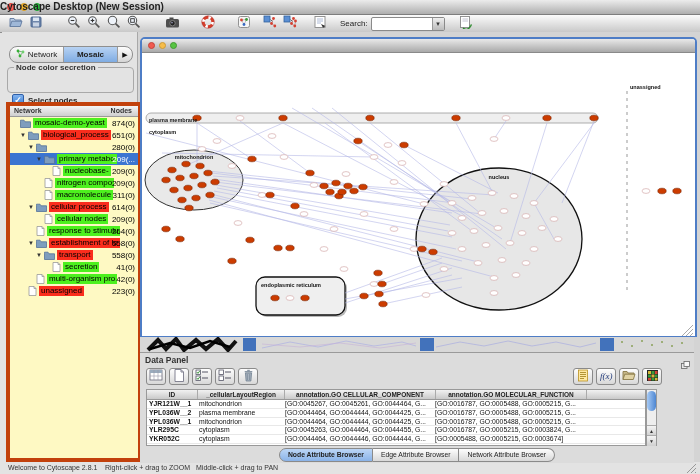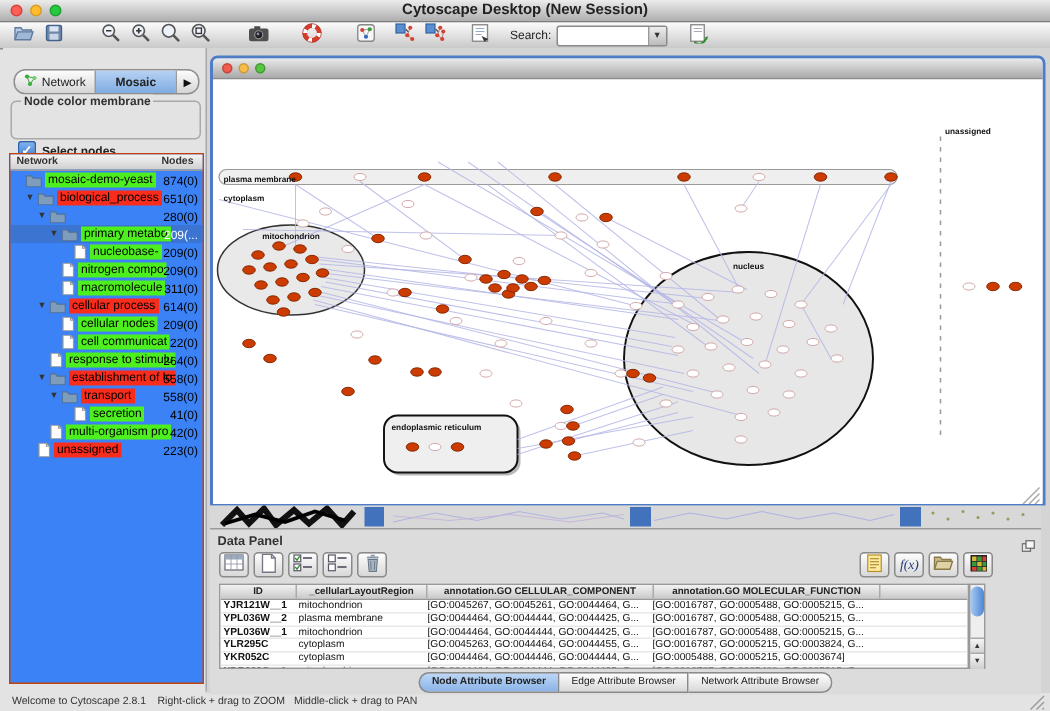--- a/index.html
+++ b/index.html
@@ -1,20 +1,20 @@
 <!DOCTYPE html>
 <html><head>
 <meta charset="utf-8">
 <style>
   html,body{margin:0;padding:0;}
   #app{position:relative;width:700px;height:474px;background:#e3e3e3;font-family:"Liberation Sans",sans-serif;overflow:hidden;color:#111;}
   
   #titlebar{position:absolute;left:0;top:0;width:700px;height:14px;background:linear-gradient(#ececec,#aeaeae);border-bottom:1px solid #7d7d7d;}
   .light{position:absolute;top:3px;width:8px;height:8px;border-radius:50%;}
-  #title{position:absolute;left:0;top:1px;width:700px;text-align:center;font-size:10px;font-weight:bold;color:#222;}
+  #title{position:absolute;left:0;top:1px;width:700px;text-align:left;font-size:10px;font-weight:bold;color:#222;}
   
   #toolbar{position:absolute;left:0;top:15px;width:700px;height:17px;background:linear-gradient(#fbfbfb,#c9c9c9);border-bottom:1px solid #8e8e8e;display:flex;align-items:center;}
   .tbtn{border:none;background:transparent;padding:0;margin:0;width:20px;height:16px;display:flex;align-items:center;justify-content:center;}
   .tsep{width:12px;height:1px;}
   #search-label{font-size:8px;color:#222;margin:0 3px 0 10px;}
   #search-box{width:72px;height:12px;background:#fff;border:1px solid #8a8a8a;border-radius:2px;position:relative;}
   #search-box .sb-arrow{position:absolute;right:0;top:0;width:11px;height:12px;background:linear-gradient(#eee,#bbb);border-left:1px solid #999;font-size:7px;line-height:12px;text-align:center;color:#333;}
   
   #mdi{position:absolute;left:137px;top:32px;width:563px;height:430px;background:#d4d4d4;}
   
@@ -26,21 +26,21 @@
   .cp-tab{flex:1;display:flex;align-items:center;justify-content:center;gap:3px;font-size:8px;color:#222;border-right:1px solid #9a9a9a;}
   .cp-tab.active{background:linear-gradient(#b7d2f3,#7face2);font-weight:bold;}
   .cp-tab-arrow{width:14px;display:flex;align-items:center;justify-content:center;font-size:7px;color:#111;}
   #groupbox{position:absolute;left:5px;top:35px;width:125px;height:24px;border:1px solid #a9a9a9;border-radius:4px;}
   .gb-label{position:absolute;left:6px;top:-5px;background:#e3e3e3;padding:0 2px;font-size:8px;font-weight:bold;color:#333;}
   #combo{position:absolute;left:5px;top:5px;width:113px;height:13px;background:#fff;border:1px solid #959595;border-radius:3px;font-size:8px;line-height:13px;padding-left:5px;box-sizing:border-box;}
   .combo-btn{position:absolute;right:0;top:0;width:13px;height:11px;background:linear-gradient(#8cb6ef,#3f77c9);border-radius:0 2px 2px 0;color:#fff;font-size:4px;line-height:5px;text-align:center;padding-top:1px;}
   #selrow{position:absolute;left:10px;top:62px;display:flex;align-items:center;gap:4px;}
   #checkbox{width:10px;height:10px;background:linear-gradient(#7fb2f0,#3f7fd0);border:1px solid #2f5fa8;border-radius:2px;color:#fff;font-size:9px;line-height:10px;text-align:center;font-weight:bold;}
   #selrow span{font-size:8px;font-weight:bold;color:#222;}
-  #tree{position:absolute;left:4px;top:70px;width:128px;height:352px;background:#3b82f6;border:1px solid #c2410c;}
+  #tree{position:absolute;left:4px;top:70px;width:128px;height:352px;background:#fef9c3;border:4px solid #c2410c;}
   #tree-header{position:relative;height:10px;background:linear-gradient(#f4f4f4,#cfcfcf);border-bottom:1px solid #9a9a9a;font-size:7px;font-weight:bold;color:#333;}
   #tree-header .th-net{position:absolute;left:4px;top:1px;}
   #tree-header .th-nodes{position:absolute;right:6px;top:1px;}
   .trow{position:relative;height:12px;display:flex;align-items:center;font-size:8px;white-space:nowrap;}
   .trow.sel{background:#3b75d1;}
   .tarrow{width:8px;font-size:6px;color:#333;flex:none;}
   .ticn{flex:none;margin-right:2px;display:flex;}
   .chip{flex:none;max-width:78px;overflow:hidden;padding:0 2px;line-height:10px;color:#000;}
   .tcount{position:absolute;right:3px;font-size:8px;color:#000;}
   .trow.sel .tcount{color:#fff;}
@@ -217,21 +217,21 @@
               <circle cx="4" cy="7" r="1.4" fill="#35b035"></circle>
             </svg></span>
         <span>Network</span>
       </div>
       <div class="cp-tab active">
         <span>Mosaic</span>
       </div>
       <div class="cp-tab-arrow">▶</div>
     </div>
     <div id="groupbox">
-      <span class="gb-label">Node color membrane</span>
+      <span class="gb-label">Node color secretion</span>
     </div>
     <div id="selrow">
       <div id="checkbox">✓</div>
       <span>Select nodes</span>
     </div>
     <div id="tree">
       <div id="tree-header">
         <span class="th-net">Network</span>
         <span class="th-nodes">Nodes</span>
       </div>
@@ -322,31 +322,20 @@
           <div class="trow">
             <span class="tarrow" style="margin-left: 26px;"></span>
             <span class="ticn">
               <svg width="9" height="10" viewBox="0 0 9 10">
                 <path d="M1,0.5 H6 L8,2.5 V9.5 H1 Z" fill="#fff" stroke="#999" stroke-width="0.8"></path>
                 <path d="M6,0.5 V2.5 H8" fill="none" stroke="#999" stroke-width="0.8"></path>
               </svg>
             </span>
             <span class="chip" style="background: rgb(77, 240, 30);">cellular nodes</span>
             <span class="tcount">209(0)</span>
-          </div>
-          <div class="trow">
-            <span class="tarrow" style="margin-left: 26px;"></span>
-            <span class="ticn">
-              <svg width="9" height="10" viewBox="0 0 9 10">
-                <path d="M1,0.5 H6 L8,2.5 V9.5 H1 Z" fill="#fff" stroke="#999" stroke-width="0.8"></path>
-                <path d="M6,0.5 V2.5 H8" fill="none" stroke="#999" stroke-width="0.8"></path>
-              </svg>
-            </span>
-            <span class="chip" style="background: rgb(77, 240, 30);">cell communicat</span>
-            <span class="tcount">22(0)</span>
           </div>
           <div class="trow">
             <span class="tarrow" style="margin-left: 18px;"></span>
             <span class="ticn">
               <svg width="9" height="10" viewBox="0 0 9 10">
                 <path d="M1,0.5 H6 L8,2.5 V9.5 H1 Z" fill="#fff" stroke="#999" stroke-width="0.8"></path>
                 <path d="M6,0.5 V2.5 H8" fill="none" stroke="#999" stroke-width="0.8"></path>
               </svg>
             </span>
             <span class="chip" style="background: rgb(77, 240, 30);">response to stimulu</span>

